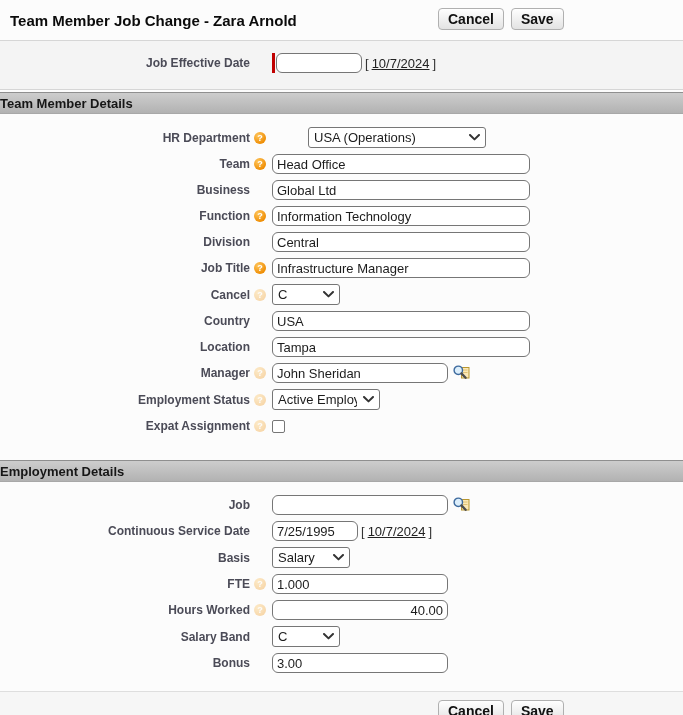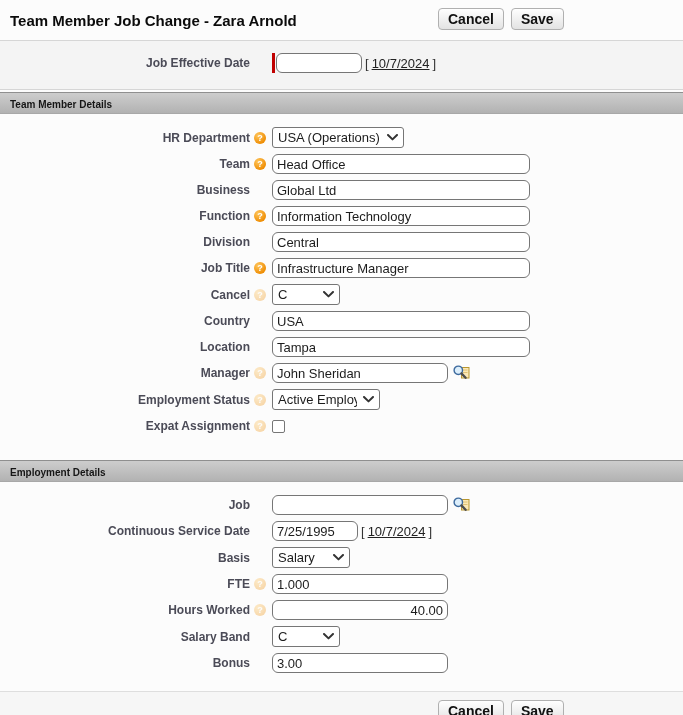--- a/index.html
+++ b/index.html
@@ -40,21 +40,21 @@
   .lookup-btn{width:19px;height:16px;margin-left:5px;padding:0;border:0;background:transparent;cursor:pointer;display:flex;}
 
   .checkbox{width:13px;height:13px;box-sizing:border-box;border:1px solid #767676;border-radius:2px;background:#fff;}
 
   .bracket{font-size:13px;color:#333;margin:0 3px;}
   .date-link{font-size:13px;color:#222;text-decoration:underline;cursor:pointer;}
 
   
   .section-bar{height:20px;line-height:20px;background:linear-gradient(#cdcdcd,#b2b2b2);
                border-top:1px solid #8f8f8f;border-bottom:1px solid #a8a8a8;margin-top:2px;}
-  .section-title{font-size:10px;font-weight:700;color:#161616;padding-left:10px;}
+  .section-title{font-size:13px;font-weight:700;color:#161616;}
   .section-body{background:#fcfcfc;padding-top:13px;}
   .section-body.tmd{padding-bottom:16px;}
   .section-body.ed{padding-bottom:12px;}
 
   
   .footer{background:#f6f6f6;border-top:1px solid #dedede;border-bottom:2px solid #cccccc;height:38px;}
   .btn-group-bottom{display:flex;gap:7px;padding:8px 0 0 438px;}
 </style>
 </head>
 <body>
@@ -88,21 +88,21 @@
   <div class="section-bar">
     <span class="section-title">Team Member Details</span>
   </div>
   <div class="section-body tmd">
       <div class="frow">
         <div class="label-col">
           <span class="flabel">HR Department</span>
           <span class="help-icon full">?</span>
         </div>
         <div class="control-col">
-          <div class="selectbox" style="width: 132px;">
+          <div class="selectbox" style="width: 178px; margin-left: 36px;">
             <span class="sel-text">USA (Operations)</span>
             <span class="chev">
               <svg width="11" height="7" viewBox="0 0 11 7">
                 <path d="M1 1 L5.5 5.4 L10 1" fill="none" stroke="#333" stroke-width="2" stroke-linecap="round" stroke-linejoin="round"></path>
               </svg>
             </span>
           </div>
         </div>
       </div>
       <div class="frow">

